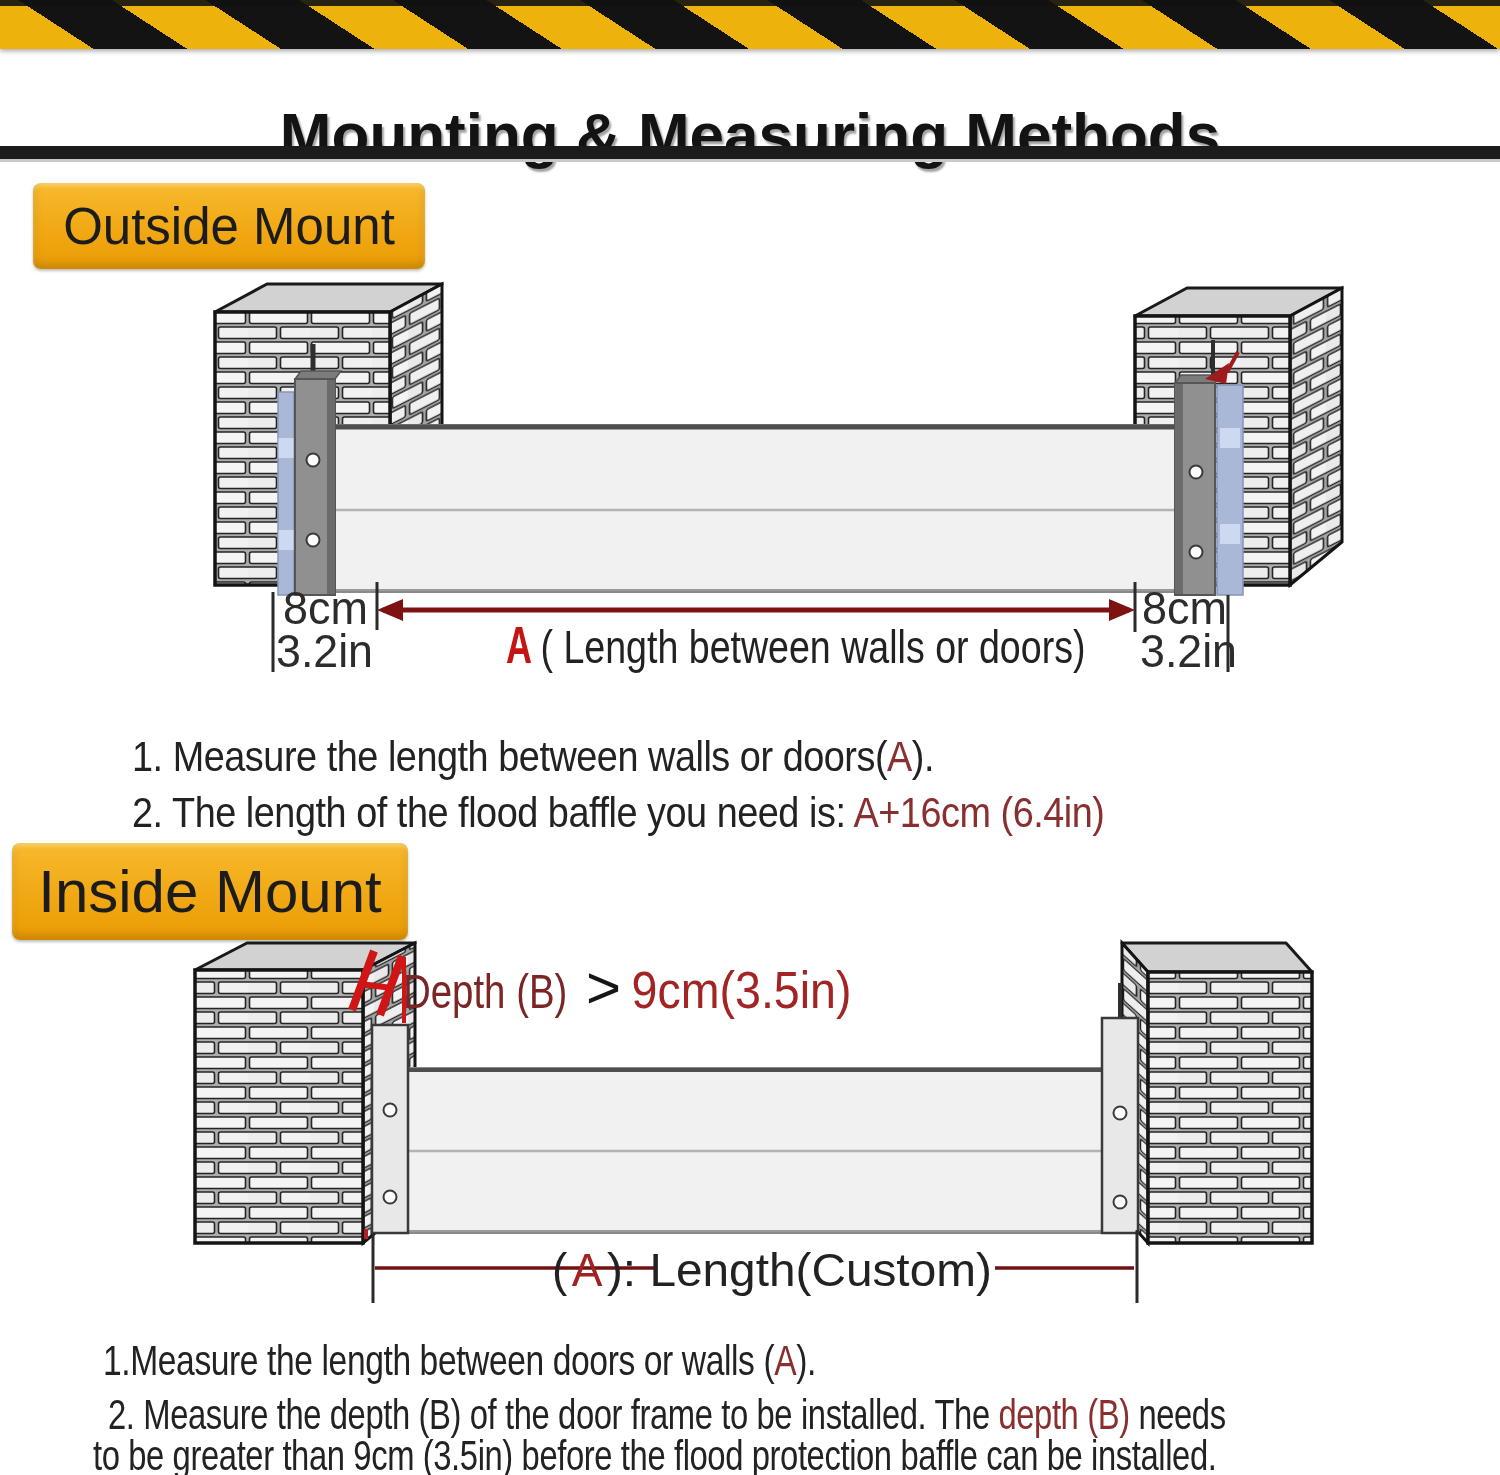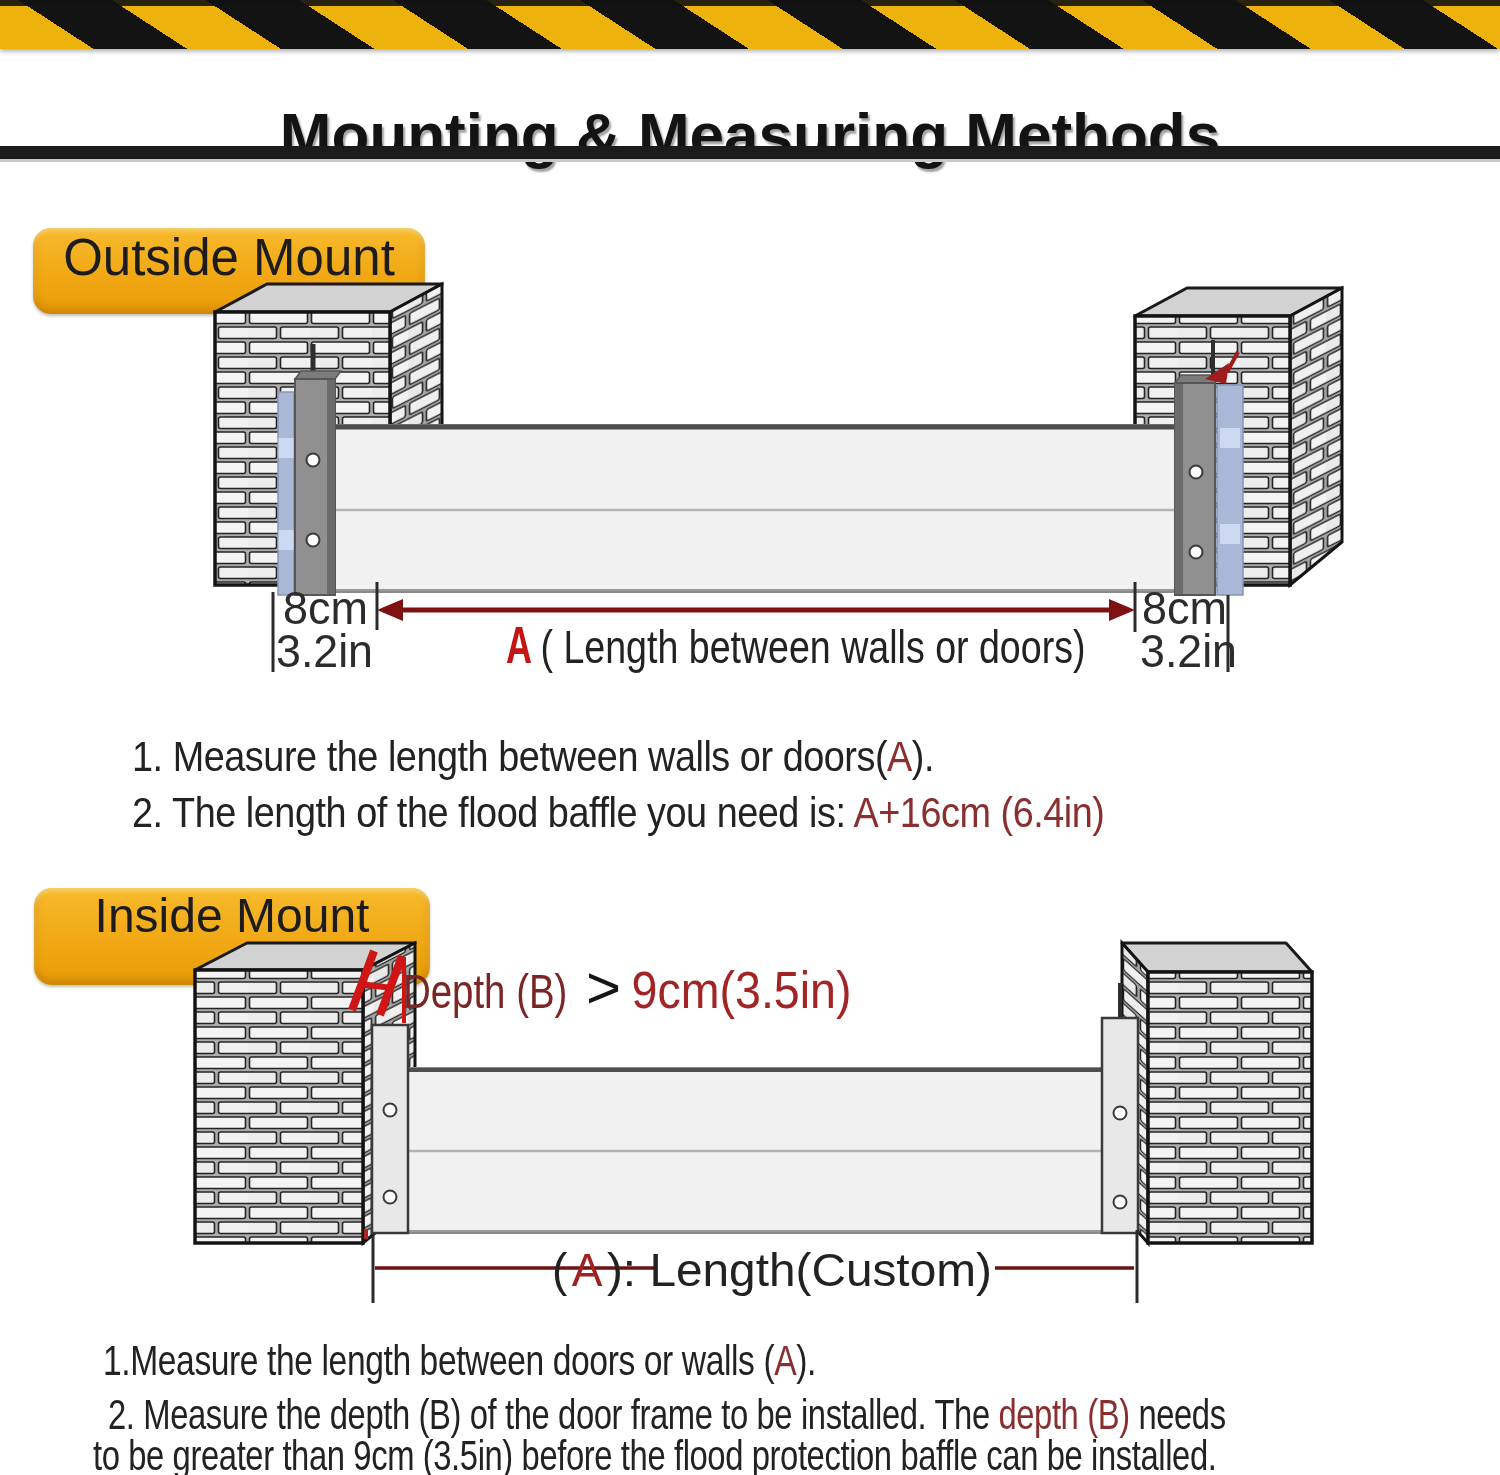--- a/index.html
+++ b/index.html
@@ -11,26 +11,26 @@
           background:repeating-linear-gradient(33deg,#edb30c 0 51px,#131313 51px 102px);
           box-shadow:0 2px 5px rgba(0,0,0,.35);}
   .topbar{position:absolute;top:0;left:0;width:100%;height:6px;background:#121212;opacity:.9;}
   .title{position:absolute;top:58px;left:0;width:100%;text-align:center;
          font-size:62px;font-weight:bold;color:#131313;letter-spacing:0;
          text-shadow:2px 3px 2px rgba(70,70,70,.5);margin-top:41px;}
   .rule{position:absolute;top:146px;left:0;width:100%;height:13px;background:#1b1b1b;
         border-bottom:3px solid #c9c9c9;}
 
   
-  .badge{position:absolute;display:flex;align-items:flex-start;justify-content:center;
+  .badge{position:absolute;display:flex;align-items:center;justify-content:center;
          background:linear-gradient(180deg,#f7ba2d 0%,#f1a814 55%,#e99d06 100%);
-         border-radius:18px;color:#1c1c1c;
-         box-shadow:inset 0 -5px 8px rgba(140,85,0,.35), inset 0 3px 4px rgba(255,235,170,.55), 0 2px 3px rgba(0,0,0,.25);margin-top:45px;}
+         border-radius:8px;color:#1c1c1c;
+         box-shadow:inset 0 -5px 8px rgba(140,85,0,.35), inset 0 3px 4px rgba(255,235,170,.55), 0 2px 3px rgba(0,0,0,.25);}
   .badge-outside{left:33px;top:183px;width:392px;height:86px;font-size:51px;}
-  .badge-inside{left:34px;top:843px;width:396px;height:97px;font-size:48px;}
+  .badge-inside{left:12px;top:843px;width:396px;height:97px;font-size:60px;}
 
   
   .diagram{position:absolute;left:0;}
   .d-outside{top:280px;width:1500px;height:430px;}
   .d-inside{top:935px;width:1500px;height:400px;}
   svg text{font-family:"Liberation Sans",sans-serif;}
 
   
   .inst-line{position:absolute;font-size:42px;color:#222222;white-space:nowrap;
              transform-origin:left top;letter-spacing:-0.5px;}

